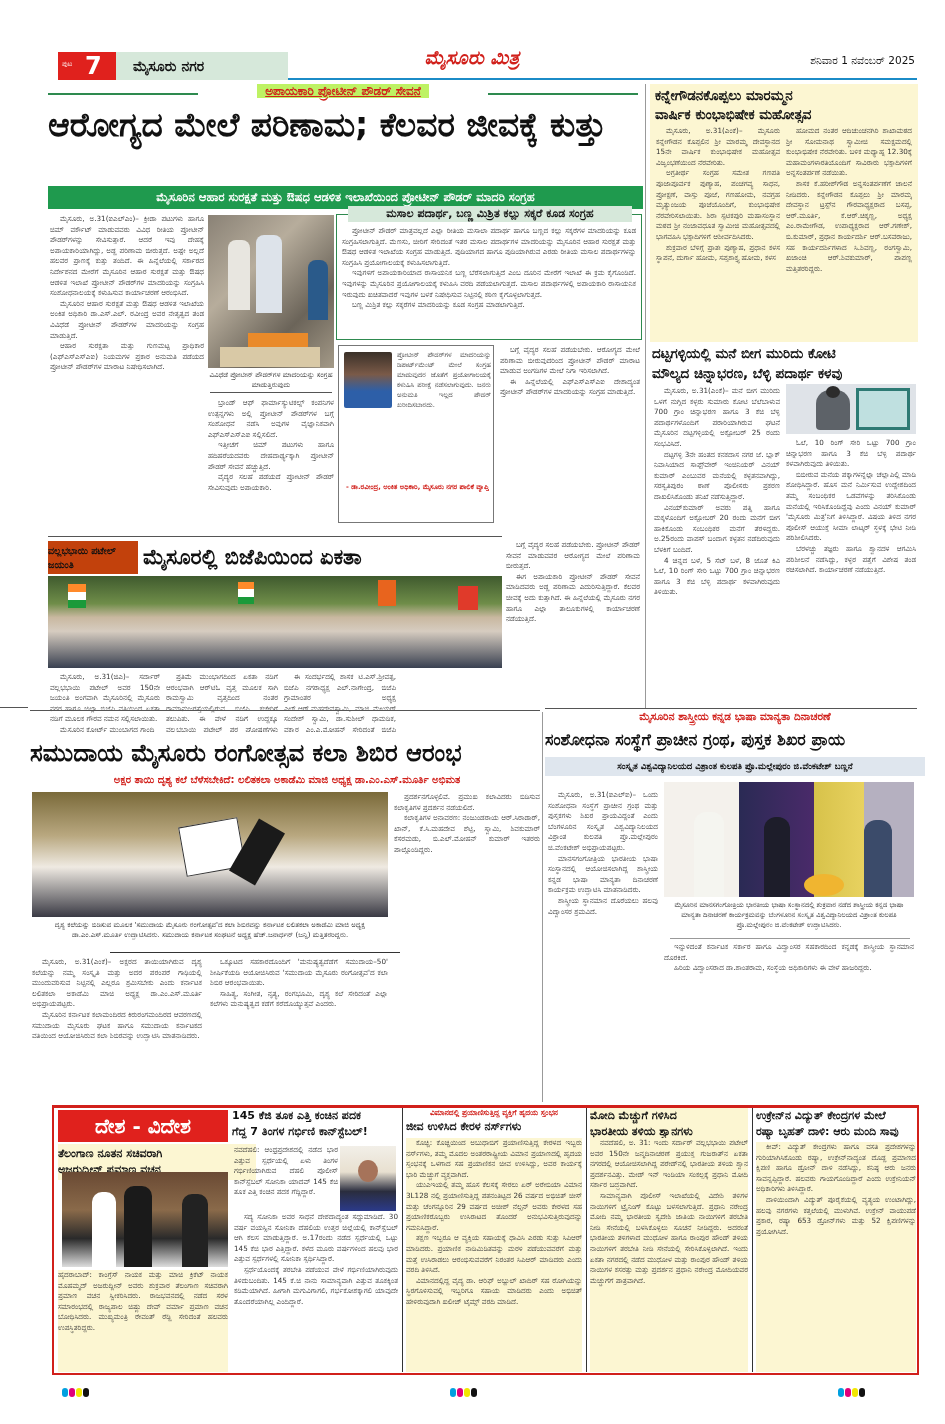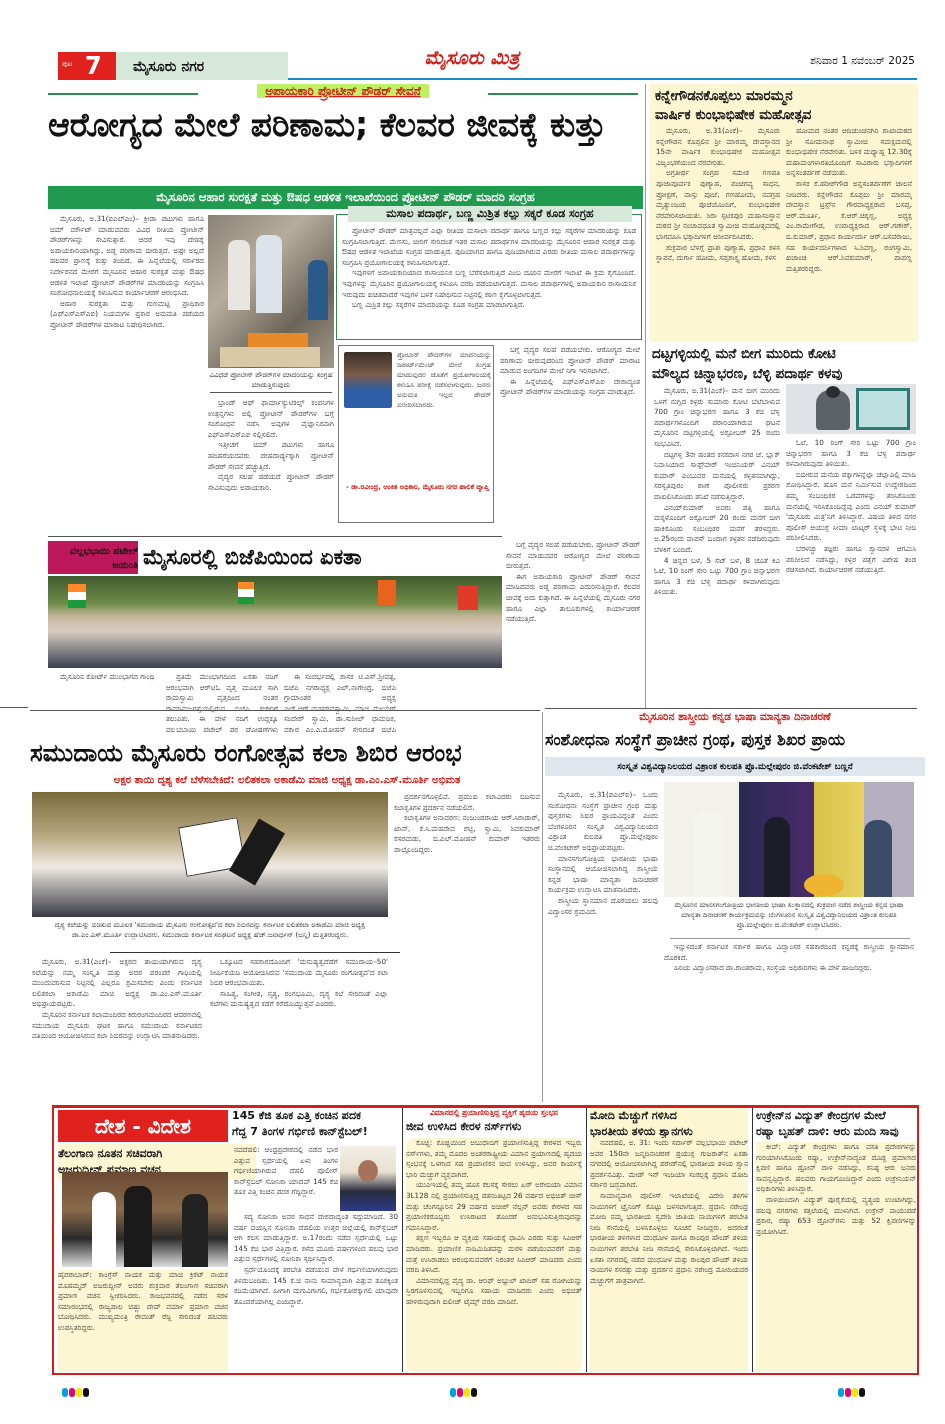--- a/index.html
+++ b/index.html
@@ -31,21 +31,21 @@
   #top-headline { left: 48px; top: 103px; width: 595px; font-size: 33px; line-height: 44px; }
   #green-band { left: 48px; top: 186px; width: 595px; height: 23px; background: #1f9a4e; color: #fff; font-size: 11.5px; font-weight: bold; line-height: 23px; text-align: center; }
 
   #spice-box { left: 336px; top: 214px; width: 306px; height: 126px; border: 1px solid #2e8a4f; }
   #spice-title { left: 348px; top: 206px; width: 284px; background: #d6e8da; font-size: 11px; font-weight: bold; text-align: center; height: 16px; line-height: 16px; }
 
   
   #kumbha-box { left: 650px; top: 84px; width: 268px; height: 258px; background: #fcf6d2; }
 
   
-  #jayanti-label { left: 48px; top: 541px; width: 90px; height: 33px; background: #be185d; font-size: 9.5px; font-weight: bold; text-align: right; line-height: 14px; padding-top: 3px; }
+  #jayanti-label { left: 48px; top: 541px; width: 90px; height: 33px; background: #c2410c; font-size: 9.5px; font-weight: bold; text-align: left; line-height: 14px; padding-top: 3px; }
   #bjp-headline { left: 143px; top: 539px; width: 250px; font-size: 21px; line-height: 36px; text-align: left; }
   .bjp-photo { background: linear-gradient(180deg, #3f5a2e 0%, #6f8d49 30%, #c9b8a0 45%, #d6ccc0 60%, #394050 100%); }
 
   
   #art-headline { left: 30px; top: 735px; width: 510px; font-size: 24px; line-height: 36px; }
   #art-sub { left: 32px; top: 774px; width: 510px; font-size: 10px; font-weight: bold; color: #d1201b; text-align: center; }
 
   
   #sans-kicker { left: 545px; top: 710px; width: 380px; font-size: 10.5px; font-weight: bold; color: #d1201b; text-align: center; }
   #sans-headline { left: 545px; top: 727px; width: 380px; font-size: 16px; line-height: 26px; }
@@ -79,20 +79,21 @@
   <div class="bar" style="right:0;width:150px;"></div>
   <div class="t"><span class="kicker-t">ಅಪಾಯಕಾರಿ ಪ್ರೋಟೀನ್ ಪೌಡರ್ ಸೇವನೆ</span></div>
 </div>
 <div class="abs hdl" id="top-headline">
   <div>ಆರೋಗ್ಯದ ಮೇಲೆ ಪರಿಣಾಮ; ಕೆಲವರ ಜೀವಕ್ಕೆ ಕುತ್ತು</div>
 </div>
 <div class="abs" id="green-band">ಮೈಸೂರಿನ ಆಹಾರ ಸುರಕ್ಷತೆ ಮತ್ತು ಔಷಧ ಆಡಳಿತ ಇಲಾಖೆಯಿಂದ ಪ್ರೋಟೀನ್ ಪೌಡರ್ ಮಾದರಿ ಸಂಗ್ರಹ</div>
 
 <div class="abs txt" style="left:50px;top:214px;width:154px;height:322px;">
   <p>ಮೈಸೂರು, ಅ.31(ಐಎಲ್‌ಎಂ)– ಕ್ರೀಡಾ ಪಟುಗಳು ಹಾಗೂ ಜಿಮ್ ವರ್ಕೌಟ್ ಮಾಡುವವರು ವಿವಿಧ ರೀತಿಯ ಪ್ರೋಟೀನ್ ಪೌಡರ್‌ಗಳನ್ನು ಸೇವಿಸುತ್ತಾರೆ. ಆದರೆ ಇವು ದೇಹಕ್ಕೆ ಅಪಾಯಕಾರಿಯಾಗಿದ್ದು, ಅಡ್ಡ ಪರಿಣಾಮ ಬೀರುತ್ತದೆ. ಅಷ್ಟೇ ಅಲ್ಲದೆ ಹಲವರ ಪ್ರಾಣಕ್ಕೆ ಕುತ್ತು ತಂದಿದೆ. ಈ ಹಿನ್ನೆಲೆಯಲ್ಲಿ ಸರ್ಕಾರದ ನಿರ್ದೇಶನದ ಮೇರೆಗೆ ಮೈಸೂರಿನ ಆಹಾರ ಸುರಕ್ಷತೆ ಮತ್ತು ಔಷಧ ಆಡಳಿತ ಇಲಾಖೆ ಪ್ರೋಟೀನ್ ಪೌಡರ್‌ಗಳ ಮಾದರಿಯನ್ನು ಸಂಗ್ರಹಿಸಿ ಸಂಶೋಧನಾಲಯಕ್ಕೆ ಕಳುಹಿಸುವ ಕಾರ್ಯಾಚರಣೆ ಆರಂಭಿಸಿದೆ.</p>
+  <p>ಮೈಸೂರಿನ ಆಹಾರ ಸುರಕ್ಷತೆ ಮತ್ತು ಔಷಧ ಆಡಳಿತ ಇಲಾಖೆಯ ಅಂಕಿತ ಅಧಿಕಾರಿ ಡಾ.ಎಸ್.ಎಲ್. ರವೀಂದ್ರ ಅವರ ನೇತೃತ್ವದ ತಂಡ ವಿವಿಧೆಡೆ ಪ್ರೋಟೀನ್ ಪೌಡರ್‌ಗಳ ಮಾದರಿಯನ್ನು ಸಂಗ್ರಹ ಮಾಡುತ್ತಿದೆ.</p>
   <p>ಆಹಾರ ಸುರಕ್ಷತಾ ಮತ್ತು ಗುಣಮಟ್ಟ ಪ್ರಾಧಿಕಾರ (ಎಫ್‌ಎಸ್‌ಎಸ್‌ಎಐ) ನಿಯಮಗಳ ಪ್ರಕಾರ ಅನುಮತಿ ಪಡೆಯದ ಪ್ರೋಟೀನ್ ಪೌಡರ್‌ಗಳ ಮಾರಾಟ ನಿಷೇಧಿಸಲಾಗಿದೆ.</p>
 </div>
 <div class="abs photo" style="left:208px;top:215px;width:126px;height:153px;">
   <div style="position:absolute;left:20px;top:25px;width:22px;height:70px;background:#e8e6e0;border-radius:8px 8px 0 0;"></div>
   <div style="position:absolute;left:48px;top:20px;width:26px;height:78px;background:#dde3ea;border-radius:8px 8px 0 0;"></div>
   <div style="position:absolute;left:100px;top:45px;width:20px;height:60px;background:#2a5a8a;border-radius:8px 8px 0 0;"></div>
   <div style="position:absolute;left:40px;top:118px;width:60px;height:16px;background:#e98a2a;"></div>
   <div style="position:absolute;left:12px;top:132px;width:100px;height:20px;background:#d9c9a6;"></div>
 </div>
 <div class="abs cap" style="left:208px;top:370px;width:126px;">ವಿವಿಧೆಡೆ ಪ್ರೋಟೀನ್ ಪೌಡರ್‌ಗಳ ಮಾದರಿಯನ್ನು ಸಂಗ್ರಹ ಮಾಡುತ್ತಿರುವುದು</div>
@@ -163,20 +164,21 @@
 <div class="hline" style="left:48px;top:536px;width:454px;background:#555;"></div>
 <div class="abs" id="jayanti-label">ವಲ್ಲಭಭಾಯಿ ಪಟೇಲ್ ಜಯಂತಿ</div>
 <div class="abs hdl" id="bjp-headline">ಮೈಸೂರಲ್ಲಿ ಬಿಜೆಪಿಯಿಂದ ಏಕತಾ ನಡಿಗೆ</div>
 <div class="abs bjp-photo" style="left:48px;top:576px;width:454px;height:92px;">
   <div style="position:absolute;left:20px;top:8px;width:18px;height:24px;background:linear-gradient(180deg,#ff8a2a 33%,#fff 33%,#fff 66%,#1a9a3a 66%);"></div>
   <div style="position:absolute;left:190px;top:6px;width:16px;height:22px;background:linear-gradient(180deg,#ff8a2a 33%,#fff 33%,#fff 66%,#1a9a3a 66%);"></div>
   <div style="position:absolute;left:330px;top:4px;width:18px;height:26px;background:#e8641e;"></div>
   <div style="position:absolute;left:410px;top:10px;width:20px;height:24px;background:#e03a2a;"></div>
 </div>
 <div class="abs txt" style="left:50px;top:672px;width:110px;height:60px;">
+  <p>ಮೈಸೂರು, ಅ.31(ಜಿಎ)– ಸರ್ದಾರ್ ವಲ್ಲಭಭಾಯಿ ಪಟೇಲ್ ಅವರ 150ನೇ ಜಯಂತಿ ಅಂಗವಾಗಿ ಮೈಸೂರಿನಲ್ಲಿ ಮೈಸೂರು ನಗರ ಹಾಗೂ ಜಿಲ್ಲಾ ಬಿಜೆಪಿ ವತಿಯಿಂದ ಏಕತಾ ನಡಿಗೆ ಮೂಲಕ ಗೌರವ ನಮನ ಸಲ್ಲಿಸಲಾಯಿತು.</p>
   <p>ಮೈಸೂರಿನ ಕೋರ್ಟ್ ಮುಂಭಾಗದ ಗಾಂಧಿ</p>
 </div>
 <div class="abs txt" style="left:166px;top:672px;width:112px;height:60px;">
   <p>ಪ್ರತಿಮೆ ಮುಂಭಾಗದಿಂದ ಏಕತಾ ನಡಿಗೆ ಆರಂಭವಾಗಿ ಆರ್‌ಟಿಓ ವೃತ್ತ ಮೂಲಕ ಸಾಗಿ ರಾಮಸ್ವಾಮಿ ವೃತ್ತದಿಂದ ನಂತರ ರಾಮಾನುಜರಸ್ತೆಯಲ್ಲಿರುವ ಬಿಜೆಪಿ ಕಚೇರಿಗೆ ತಲುಪಿತು. ಈ ವೇಳೆ ನಡಿಗೆ ಉದ್ದಕ್ಕೂ ವಲ್ಲಭಭಾಯಿ ಪಟೇಲ್ ಪರ ಘೋಷಣೆಗಳು ಮೊಳಗಿದವು.</p>
 </div>
 <div class="abs txt" style="left:284px;top:672px;width:112px;height:60px;">
   <p>ಈ ಸಂದರ್ಭದಲ್ಲಿ ಶಾಸಕ ಟಿ.ಎಸ್.ಶ್ರೀವತ್ಸ, ಬಿಜೆಪಿ ನಗರಾಧ್ಯಕ್ಷ ಎಲ್.ನಾಗೇಂದ್ರ, ಬಿಜೆಪಿ ಗ್ರಾಮಾಂತರ ಅಧ್ಯಕ್ಷ ಎಲ್.ಆರ್.ಮಹದೇವಸ್ವಾಮಿ, ಮಾಜಿ ಮೇಯರ್ ಸಂದೇಶ್ ಸ್ವಾಮಿ, ಡಾ.ಸುಶೀಲ್ ಧಾಮಡಿಕ, ವಕ್ತಾರ ಎಂ.ಎ.ಮೋಹನ್ ಸೇರಿದಂತೆ ಬಿಜೆಪಿ ಪದಾಧಿಕಾರಿಗಳು, ಬಿಜೆಪಿ ಮುಖಂಡರು ಹಾಗೂ ಕಾರ್ಯಕರ್ತರು ಪಾಲ್ಗೊಂಡಿದ್ದರು.</p>
 </div>
 <div class="abs txt" style="left:506px;top:540px;width:134px;height:165px;">
   <p>ಬಗ್ಗೆ ವೈದ್ಯರ ಸಲಹೆ ಪಡೆಯಬೇಕು. ಪ್ರೋಟೀನ್ ಪೌಡರ್ ಸೇವನೆ ಮಾಡುವವರ ಆರೋಗ್ಯದ ಮೇಲೆ ಪರಿಣಾಮ ಬೀರುತ್ತದೆ.</p>
@@ -254,21 +256,21 @@
 <div class="abs txt" style="left:234px;top:1145px;width:104px;height:66px;">ನವದೆಹಲಿ: ಆಂಧ್ರಪ್ರದೇಶದಲ್ಲಿ ನಡೆದ ಭಾರ ಎತ್ತುವ ಸ್ಪರ್ಧೆಯಲ್ಲಿ ಏಳು ತಿಂಗಳ ಗರ್ಭಿಣಿಯಾಗಿರುವ ದೆಹಲಿ ಪೊಲೀಸ್ ಕಾನ್‌ಸ್ಟೆಬಲ್ ಸೋನಿಕಾ ಯಾದವ್ 145 ಕೆಜಿ ತೂಕ ಎತ್ತಿ ಕಂಚಿನ ಪದಕ ಗೆದ್ದಿದ್ದಾರೆ.</div>
 <div class="abs txt" style="left:234px;top:1212px;width:164px;height:160px;">
   <p>ಸದ್ಯ ಸೋನಿಕಾ ಅವರ ಸಾಧನೆ ದೇಶದಾದ್ಯಂತ ಸದ್ದುಮಾಡಿದೆ. 30 ವರ್ಷ ವಯಸ್ಸಿನ ಸೋನಿಕಾ ದೆಹಲಿಯ ಉತ್ತರ ಜಿಲ್ಲೆಯಲ್ಲಿ ಕಾನ್‌ಸ್ಟೆಬಲ್ ಆಗಿ ಕೆಲಸ ಮಾಡುತ್ತಿದ್ದಾರೆ. ಅ.17ರಂದು ನಡೆದ ಸ್ಪರ್ಧೆಯಲ್ಲಿ ಒಟ್ಟು 145 ಕೆಜಿ ಭಾರ ಎತ್ತಿದ್ದಾರೆ. ಕಳೆದ ಮೂರು ವರ್ಷಗಳಿಂದ ಹಲವು ಭಾರ ಎತ್ತುವ ಸ್ಪರ್ಧೆಗಳಲ್ಲಿ ಸೋನಿಕಾ ಸ್ಪರ್ಧಿಸಿದ್ದಾರೆ.</p>
   <p>ಸ್ಪರ್ಧೆಯೊಂದಕ್ಕೆ ತರಬೇತಿ ಪಡೆಯುವ ವೇಳೆ ಗರ್ಭಿಣಿಯಾಗಿರುವುದು ತಿಳಿದುಬಂದಿತು. 145 ಕೆ.ಜಿ ನಾನು ಸಾಮಾನ್ಯವಾಗಿ ಎತ್ತುವ ತೂಕಕ್ಕಿಂತ ಕಡಿಮೆಯಾಗಿದೆ. ಹೀಗಾಗಿ ಮಗುವಿಗಾಗಲಿ, ಗರ್ಭಕೋಶಕ್ಕಾಗಲಿ ಯಾವುದೇ ತೊಂದರೆಯಾಗಿಲ್ಲ ಎಂದಿದ್ದಾರೆ.</p>
 </div>
 
 <div class="vline" style="left:402px;top:1108px;height:264px;background:#333;"></div>
 
 <div class="abs" style="left:406px;top:1108px;width:176px;font-size:7.5px;font-weight:bold;color:#d1201b;text-align:center;">ವಿಮಾನದಲ್ಲಿ ಪ್ರಯಾಣಿಸುತ್ತಿದ್ದ ವ್ಯಕ್ತಿಗೆ ಹೃದಯ ಸ್ತಂಭನ</div>
 <div class="abs hdl bot-head" style="left:406px;top:1119px;width:176px;">ಜೀವ ಉಳಿಸಿದ ಕೇರಳ ನರ್ಸ್‌ಗಳು</div>
-<div class="abs txt cream" style="left:406px;top:1138px;width:176px;height:234px;border-radius:8px;">
+<div class="abs txt cream" style="left:406px;top:1138px;width:176px;height:234px;">
   <p>ಕೊಚ್ಚಿ: ಕೊಚ್ಚಿಯಿಂದ ಅಬುಧಾಬಿಗೆ ಪ್ರಯಾಣಿಸುತ್ತಿದ್ದ ಕೇರಳದ ಇಬ್ಬರು ನರ್ಸ್‌ಗಳು, ತಮ್ಮ ಮೊದಲ ಅಂತರರಾಷ್ಟ್ರೀಯ ವಿಮಾನ ಪ್ರಯಾಣದಲ್ಲಿ ಹೃದಯ ಸ್ತಂಭನಕ್ಕೆ ಒಳಗಾದ ಸಹ ಪ್ರಯಾಣಿಕನ ಜೀವ ಉಳಿಸಿದ್ದು, ಅವರ ಕಾರ್ಯಕ್ಕೆ ಭಾರಿ ಮೆಚ್ಚುಗೆ ವ್ಯಕ್ತವಾಗಿದೆ.</p>
   <p>ಯುಎಇಯಲ್ಲಿ ತಮ್ಮ ಹೊಸ ಕೆಲಸಕ್ಕೆ ಸೇರಲು ಏರ್ ಅರೇಬಿಯಾ ವಿಮಾನ 3L128 ನಲ್ಲಿ ಪ್ರಯಾಣಿಸುತ್ತಿದ್ದ ಪತನಂತಿಟ್ಟದ 26 ವರ್ಷದ ಅಭಿಜಿತ್ ಜೀಸ್ ಮತ್ತು ಚೆಂಗನ್ನೂರಿನ 29 ವರ್ಷದ ಅಜೀಶ್ ನೆಲ್ಸನ್ ಅವರು ಕೇರಳದ ಸಹ ಪ್ರಯಾಣಿಕರೊಬ್ಬರು ಉಸಿರಾಟದ ತೊಂದರೆ ಅನುಭವಿಸುತ್ತಿರುವುದನ್ನು ಗಮನಿಸಿದ್ದಾರೆ.</p>
   <p>ತಕ್ಷಣ ಇಬ್ಬರೂ ಆ ವ್ಯಕ್ತಿಯ ಸಹಾಯಕ್ಕೆ ಧಾವಿಸಿ ಎರಡು ಸುತ್ತು ಸಿಪಿಆರ್ ಮಾಡಿದರು. ಪ್ರಯಾಣಿಕ ನಾಡಿಮಿಡಿತವನ್ನು ಮರಳಿ ಪಡೆಯುವವರೆಗೆ ಮತ್ತು ಮತ್ತೆ ಉಸಿರಾಡಲು ಆರಂಭಿಸುವವರೆಗೆ ನಿರಂತರ ಸಿಪಿಆರ್ ಮಾಡಿದರು ಎಂದು ವರದಿ ತಿಳಿಸಿದೆ.</p>
   <p>ವಿಮಾನದಲ್ಲಿದ್ದ ವೈದ್ಯ ಡಾ. ಆರಿಫ್ ಅಬ್ದುಲ್ ಖಾದಿರ್ ಸಹ ರೋಗಿಯನ್ನು ಸ್ಥಿರಗೊಳಿಸುವಲ್ಲಿ ಇಬ್ಬರಿಗೂ ಸಹಾಯ ಮಾಡಿದರು ಎಂದು ಅಭಿಜಿತ್ ಹೇಳಿರುವುದಾಗಿ ಖಲೀಜ್ ಟೈಮ್ಸ್ ವರದಿ ಮಾಡಿದೆ.</p>
 </div>
 
 <div class="vline" style="left:586px;top:1108px;height:264px;background:#333;"></div>
 
 <div class="abs hdl bot-head cream" style="left:590px;top:1108px;width:158px;">
   <div>ಮೋದಿ ಮೆಚ್ಚುಗೆ ಗಳಿಸಿದ</div>

